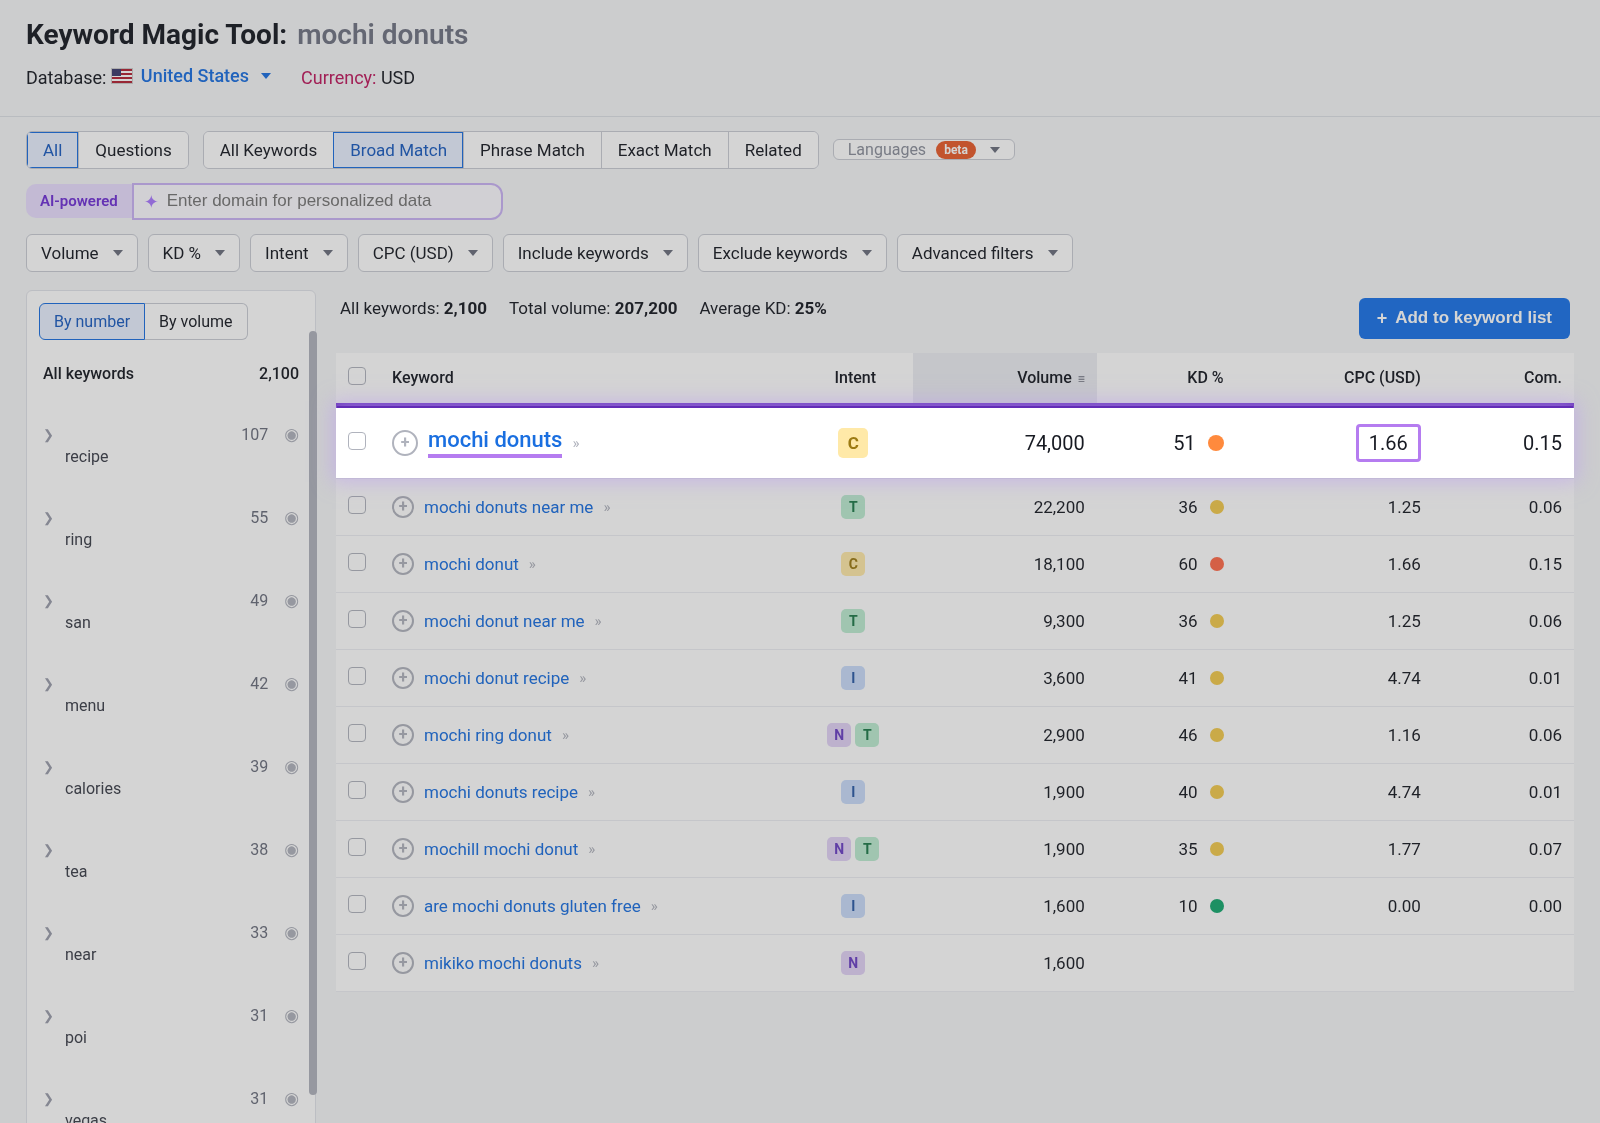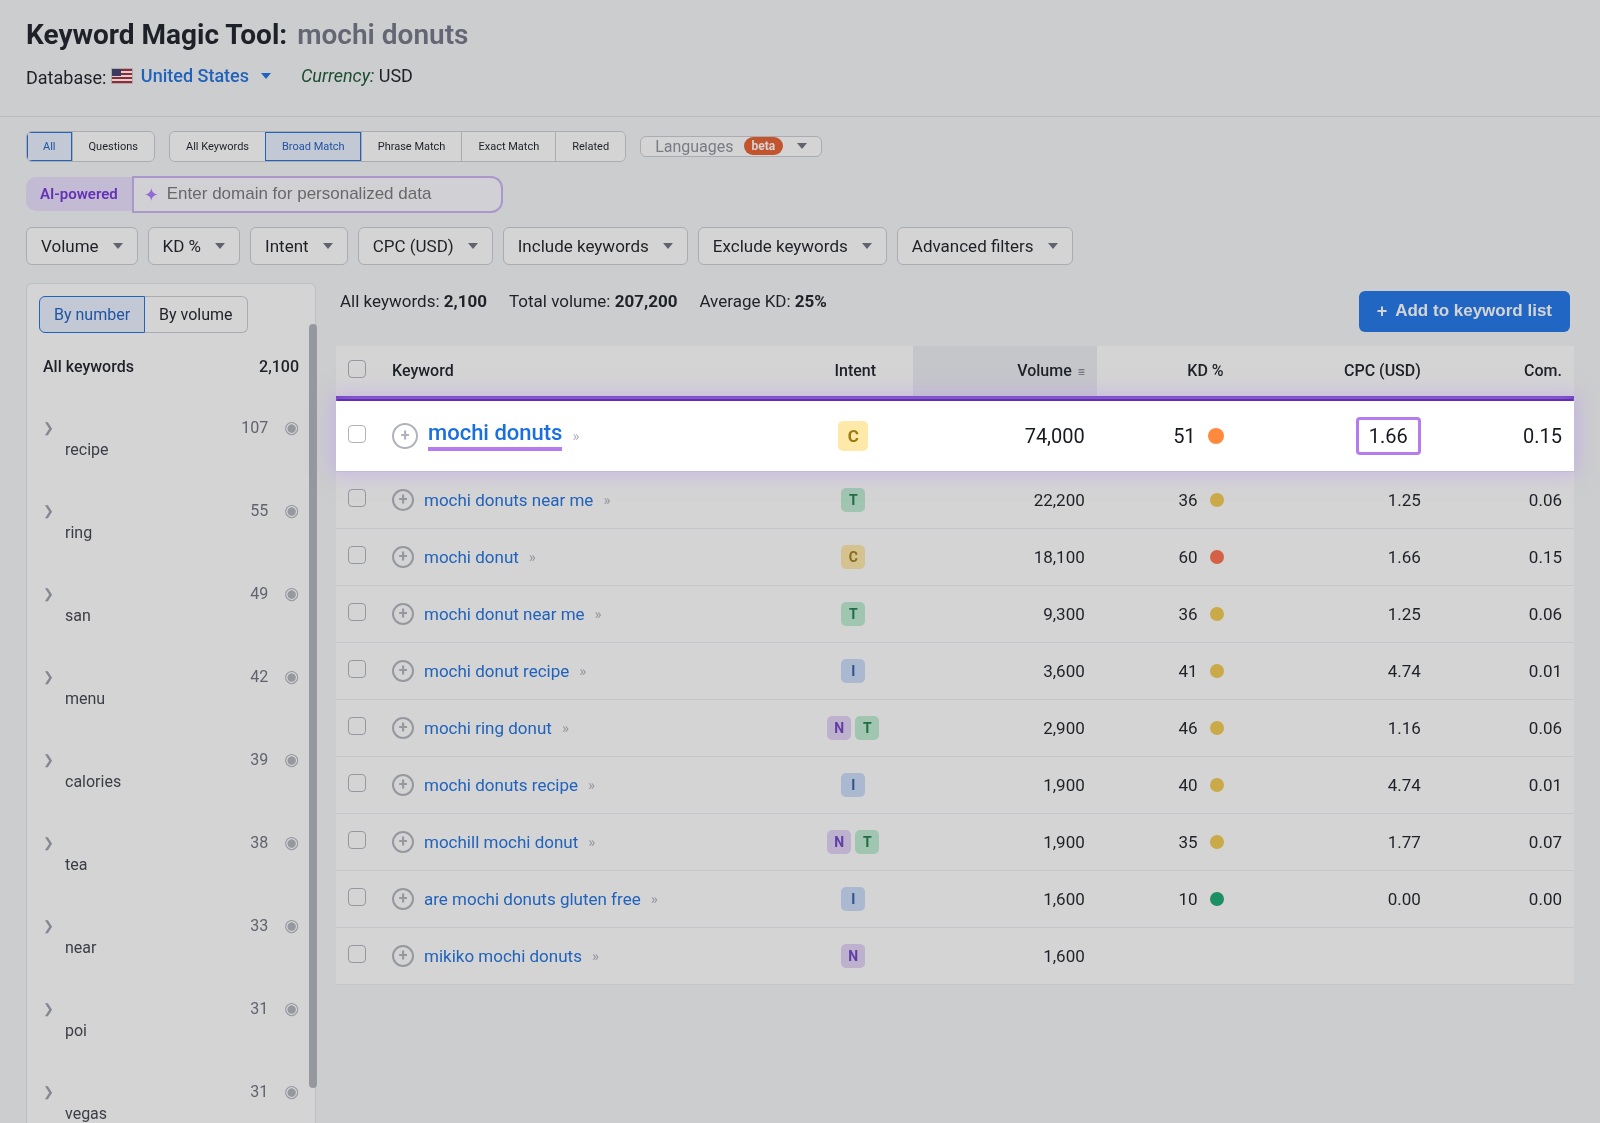--- a/index.html
+++ b/index.html
@@ -5,36 +5,36 @@
   * { box-sizing: border-box; margin: 0; padding: 0; }
   body { font-family: -apple-system, BlinkMacSystemFont, "Segoe UI", Roboto, Helvetica, Arial, sans-serif; background: #f5f6f8; color: #171a22; font-size: 16px; width:1600px; }
   
   .dim-overlay { position: fixed; inset:0; background: rgba(60,60,60,0.22); pointer-events: none; z-index: 50; }
 
   
   .header { padding: 18px 26px 14px; }
   .title-row { display:flex; align-items:baseline; gap:10px; }
   .title { font-size: 28px; font-weight: 700; color:#171a22; }
   .title-kw { font-size: 28px; font-weight: 600; color:#707483; }
-  .sub-row { display:flex; align-items:flex-start; gap:30px; margin-top:14px; font-size:18px; color:#171a22; }
+  .sub-row { display:flex; align-items:flex-end; gap:30px; margin-top:14px; font-size:18px; color:#171a22; }
   .db-label { color:#171a22; }
   .db-link { color:#1a6fe0; text-decoration:none; display:inline-flex; align-items:center; gap:8px; font-weight:500;}
   .flag { width:22px; height:16px; background: linear-gradient(#b22234 0%, #b22234 100%); display:inline-block; position:relative; border:1px solid #ccc;}
   .flag::before{content:"";position:absolute;inset:0;background:repeating-linear-gradient(#b22234 0 2px,#fff 2px 4px);}
   .flag::after{content:"";position:absolute;left:0;top:0;width:45%;height:55%;background:#3c3b6e;}
   .chev{width:0;height:0;border-left:5px solid transparent;border-right:5px solid transparent;border-top:6px solid #1a6fe0;display:inline-block;margin-left:4px;}
   .chev.gray{border-top-color:#6b6f7d;}
-  .curr-label{color:#14532d;font-style:italic;}
+  .curr-label{color:#be185d;}
   .curr-val{color:#171a22;}
   .hr { height:1px; background:#dde0e6; margin:14px 0 0 0; width:100%; }
 
   
   .filters-row { padding: 14px 26px 0; display:flex; align-items:center; gap:14px; flex-wrap:wrap;}
   .seggroup { display:inline-flex; border:1px solid #c9ccd4; border-radius:6px; overflow:hidden; }
-  .seggroup .seg { padding:8px 16px; font-size:11px; color:#171a22; background:#fff; border-left:1px solid #c9ccd4; cursor:pointer; white-space:nowrap;}
+  .seggroup .seg { padding:8px 16px; font-size:17px; color:#171a22; background:#fff; border-left:1px solid #c9ccd4; cursor:pointer; white-space:nowrap;}
   .seggroup .seg:first-child{border-left:none;}
   .seg.active { background:#e8f0ff; color:#1a5cc0; outline:1.5px solid #1a6fe0; outline-offset:-1.5px; z-index:1; position:relative;}
   .lang-btn { border:1px solid #c9ccd4; border-radius:6px; padding:0 14px; display:inline-flex; align-items:center; gap:10px; color:#8b8f9b; background:#fff; cursor:pointer;}
   .beta-badge{background:#e85c2b;color:#fff;font-size:12px;font-weight:700;padding:2px 8px;border-radius:10px;}
   
   
   .ai-row{padding:14px 26px;display:flex;align-items:center;gap:0;}
   .ai-tag{background:#e9deff;color:#7030d6;padding:8px 14px;border-radius:10px 0 0 10px;font-weight:600;font-size:15px;}
   .ai-input-wrap{border:2px solid #c9b3f5;border-radius:0 12px 12px 0;display:inline-flex;align-items:center;padding:6px 14px 6px 10px;background:#fcfaff;}
   .sparkle{color:#a978ff;font-size:18px;margin-right:8px;}

